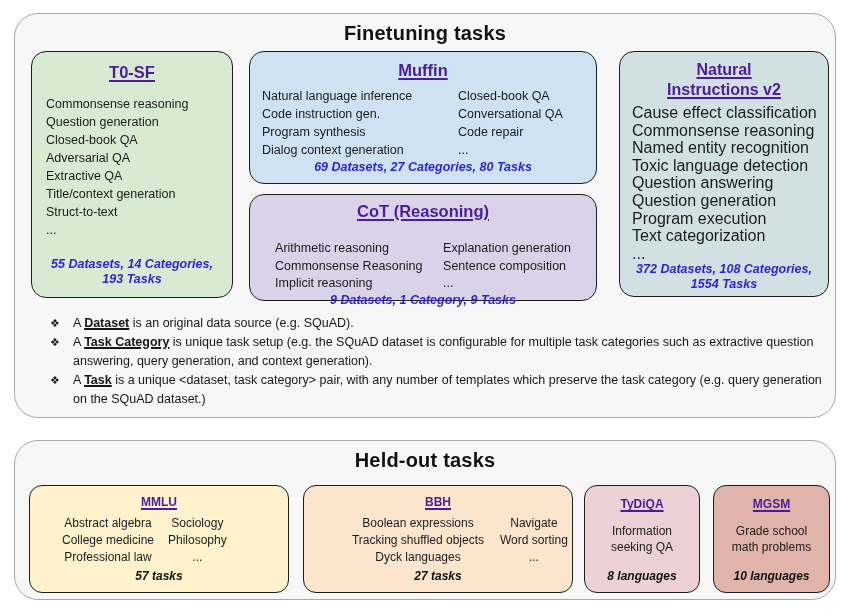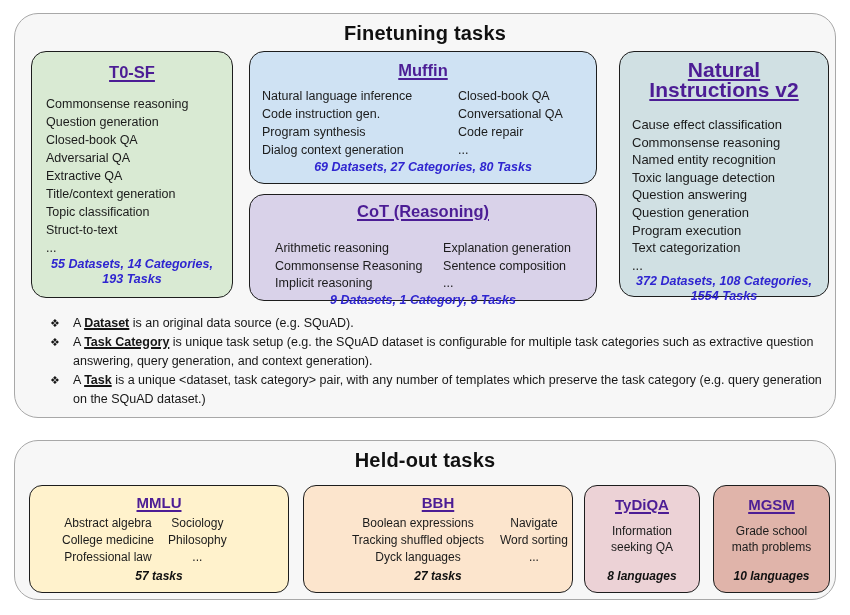--- a/index.html
+++ b/index.html
@@ -40,32 +40,32 @@
   #box-t0sf{left:16px;top:37px;width:202px;height:247px;padding:10px 14px;}
   #box-t0sf .tasklist{margin-top:12px;}
   #box-muffin{left:234px;top:37px;width:348px;height:133px;padding:8px 12px;}
   #box-muffin .cols{margin-top:6px;}
   #box-muffin .col-l{width:196px;}
   #box-cot{left:234px;top:180px;width:348px;height:107px;padding:6px 12px;}
   #box-cot .cols{margin-top:18px;justify-content:center;}
   #box-cot .col-l{width:168px;}
   #box-cot .tasklist{line-height:17.5px;}
   #box-niv2{left:604px;top:37px;width:210px;height:246px;padding:8px 12px;}
-  #box-niv2 .bt{font-size:21px;line-height:19.5px;}
-  #box-niv2 .tasklist{margin-top:17px;line-height:17.6px;font-size:13px;}
+  #box-niv2 .bt{font-size:16px;line-height:19.5px;}
+  #box-niv2 .tasklist{margin-top:5px;line-height:17.6px;font-size:16px;}
   #box-niv2 .stats{line-height:14.5px;}
   
   #notes{position:absolute;left:22px;top:300px;width:792px;}
   .note{display:flex;font-size:12.5px;line-height:19px;color:#161616;}
   .note .bullet{flex:0 0 36px;text-align:center;font-size:11px;line-height:19px;}
   .note .ntext{flex:1;}
   .note .term{font-weight:bold;text-decoration:underline;text-decoration-thickness:1.5px;}
   
   .heldbox{border-radius:13px;}
-  .heldbox .bt{font-size:15px;line-height:19px;}
+  .heldbox .bt{font-size:12px;line-height:19px;}
   .heldbox .tasklist{font-size:12px;line-height:17px;margin-top:3px;text-align:center;}
   .heldbox .stats{font-size:12px;line-height:14px;font-style:italic;color:#111;margin-bottom:9px;}
   #box-mmlu{left:14px;top:44px;width:260px;height:108px;padding:7px 0 0 0;}
   #box-mmlu .cols{padding-left:18px;}
   #box-mmlu .col-l{width:120px;}
   #box-bbh{left:288px;top:44px;width:270px;height:108px;padding:7px 0 0 0;}
   #box-bbh .cols{padding-left:32px;}
   #box-bbh .col-l{width:164px;}
   #box-tydiqa{left:569px;top:44px;width:116px;height:108px;padding:9px 0 0 0;}
   #box-mgsm{left:698px;top:44px;width:117px;height:108px;padding:9px 0 0 0;}
@@ -79,21 +79,20 @@
 
   <div class="taskbox" id="box-t0sf" style="background-color: rgb(217, 234, 211);">
     <div class="bt">T0-SF</div>
     <div class="tasklist">
       <div class="t">Commonsense reasoning</div>
       <div class="t">Question generation</div>
       <div class="t">Closed-book QA</div>
       <div class="t">Adversarial QA</div>
       <div class="t">Extractive QA</div>
       <div class="t">Title/context generation</div>
-      <div class="t">Topic classification</div>
       <div class="t">Struct-to-text</div>
       <div class="t">...</div>
     </div>
     <div class="stats" style="color: rgb(47, 37, 208);">
       <div>55 Datasets, 14 Categories,</div>
       <div>193 Tasks</div>
     </div>
   </div>
 
   <div class="taskbox" id="box-muffin" style="background-color: rgb(207, 226, 243);">

